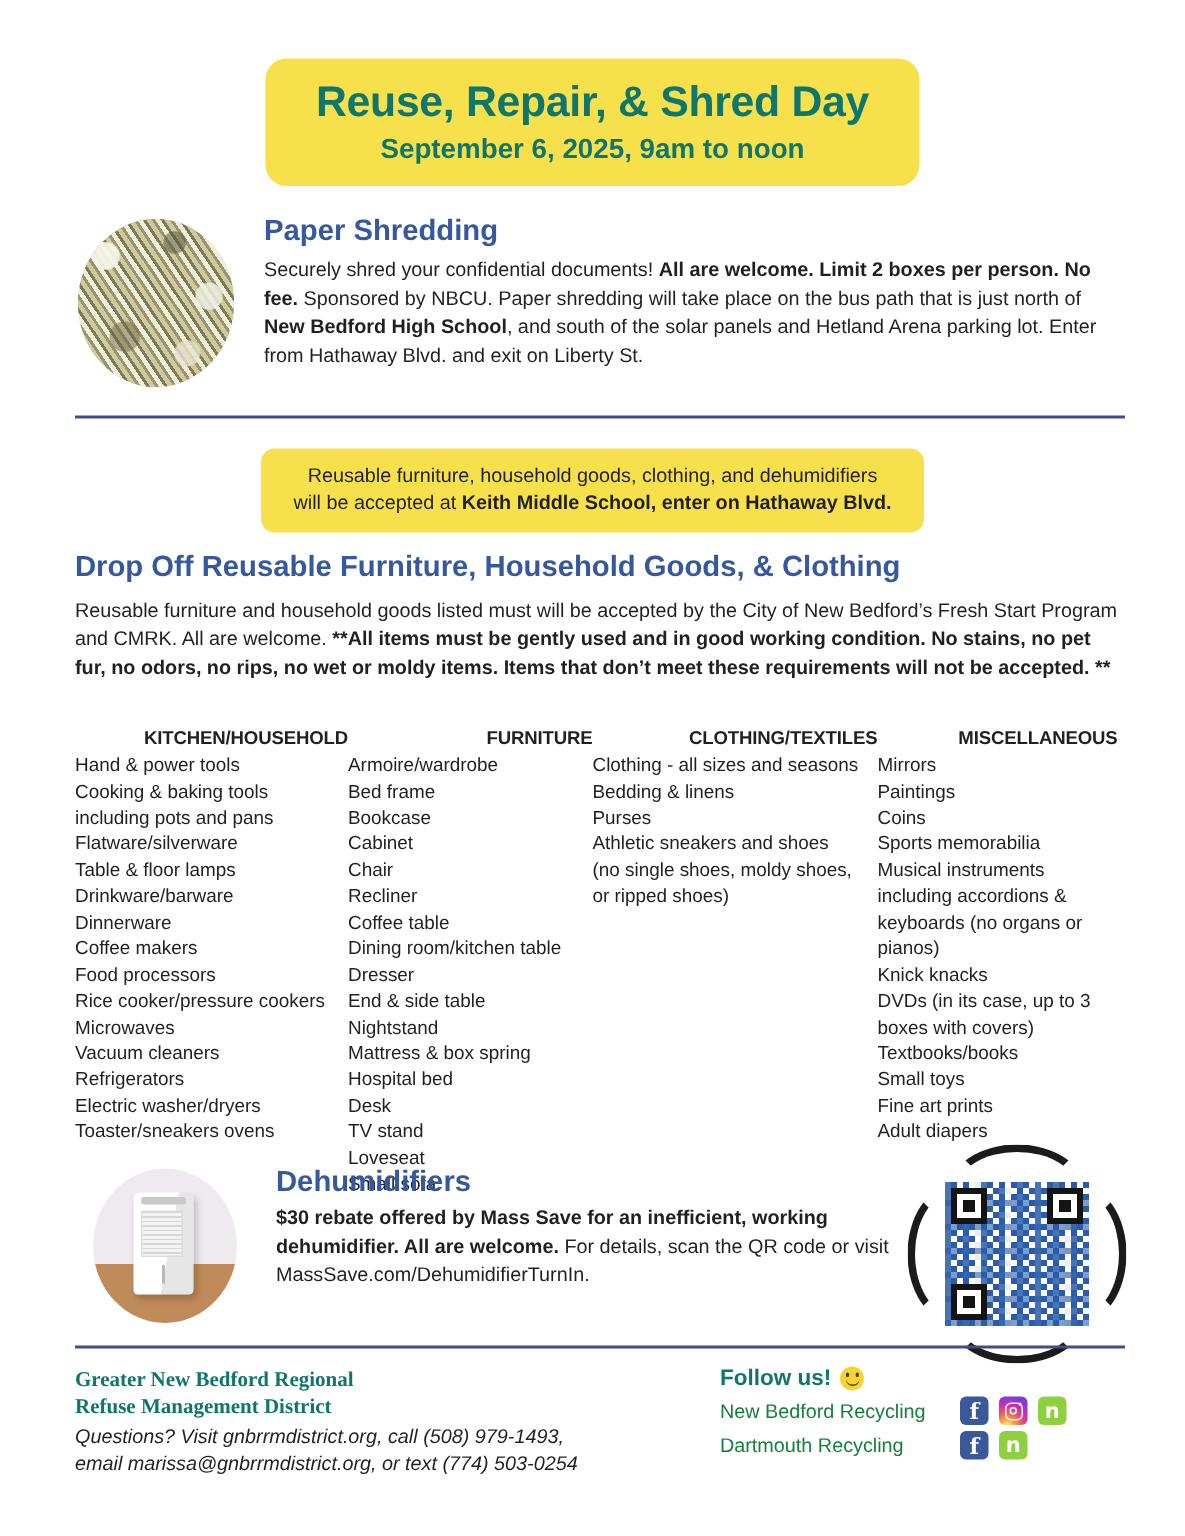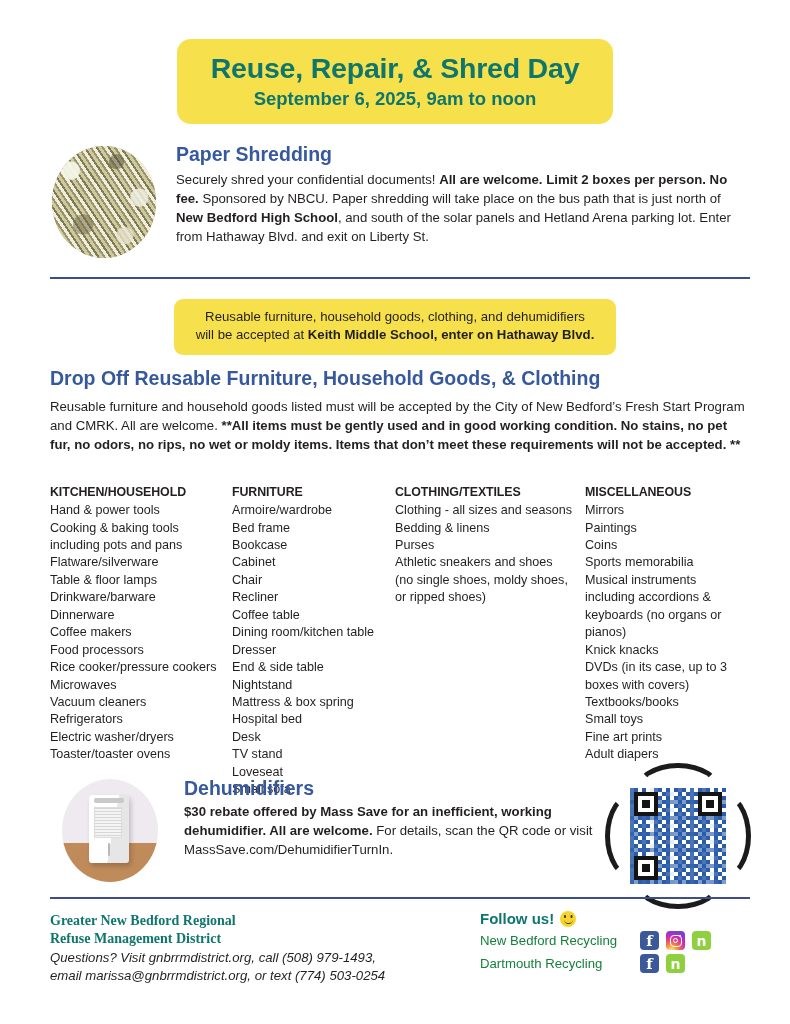--- a/index.html
+++ b/index.html
@@ -154,20 +154,21 @@
   .col { font-size: 12.6px; line-height: 1.385; }
   .col-0 { width: 182px; }
   .col-1 { width: 163px; }
   .col-2 { width: 190px; }
   .col-3 { width: 160px; }
   .col-title {
     font-weight: bold;
     font-size: 12.4px;
     letter-spacing: -0.1px;
     margin-bottom: 1px;
+    text-align: right;
   }
   .col-item { white-space: nowrap; }
 
   
   .dehu-block {
     position: absolute;
     left: 62px; top: 777px;
     width: 560px;
     display: flex;
     align-items: flex-start;
@@ -435,21 +436,21 @@
       <div class="col-item">Table &amp; floor lamps</div>
       <div class="col-item">Drinkware/barware</div>
       <div class="col-item">Dinnerware</div>
       <div class="col-item">Coffee makers</div>
       <div class="col-item">Food processors</div>
       <div class="col-item">Rice cooker/pressure cookers</div>
       <div class="col-item">Microwaves</div>
       <div class="col-item">Vacuum cleaners</div>
       <div class="col-item">Refrigerators</div>
       <div class="col-item">Electric washer/dryers</div>
-      <div class="col-item">Toaster/toaster ovens</div>
+      <div class="col-item">Toaster/sneakers ovens</div>
     </div>
 
     <div class="col col-1">
       <div class="col-title">FURNITURE</div>
       <div class="col-item">Armoire/wardrobe</div>
       <div class="col-item">Bed frame</div>
       <div class="col-item">Bookcase</div>
       <div class="col-item">Cabinet</div>
       <div class="col-item">Chair</div>
       <div class="col-item">Recliner</div>

